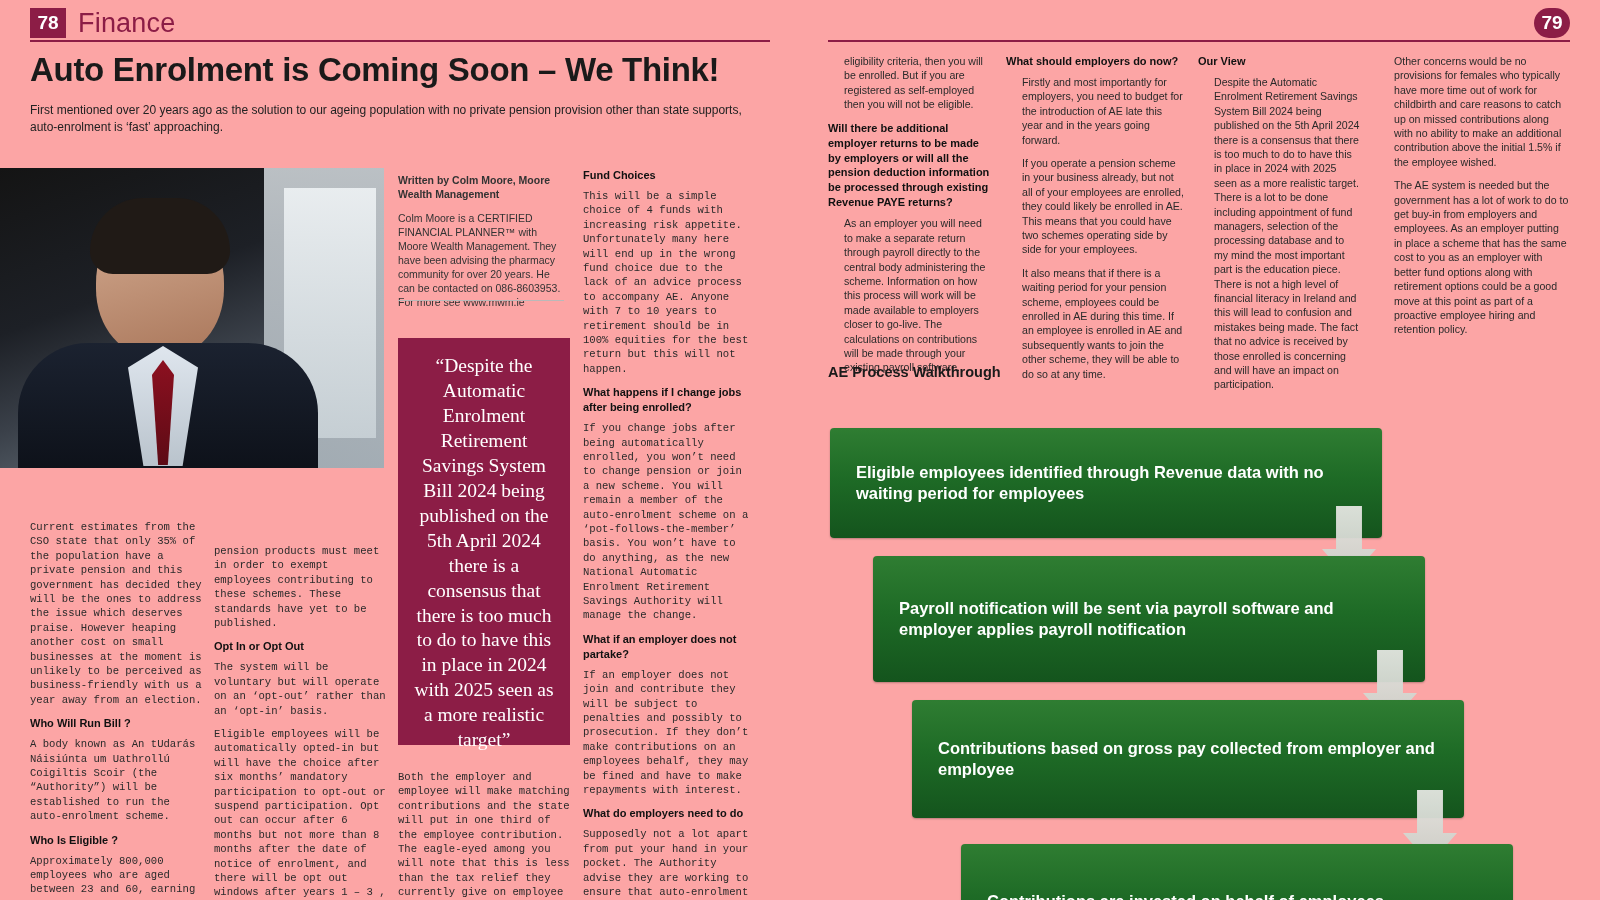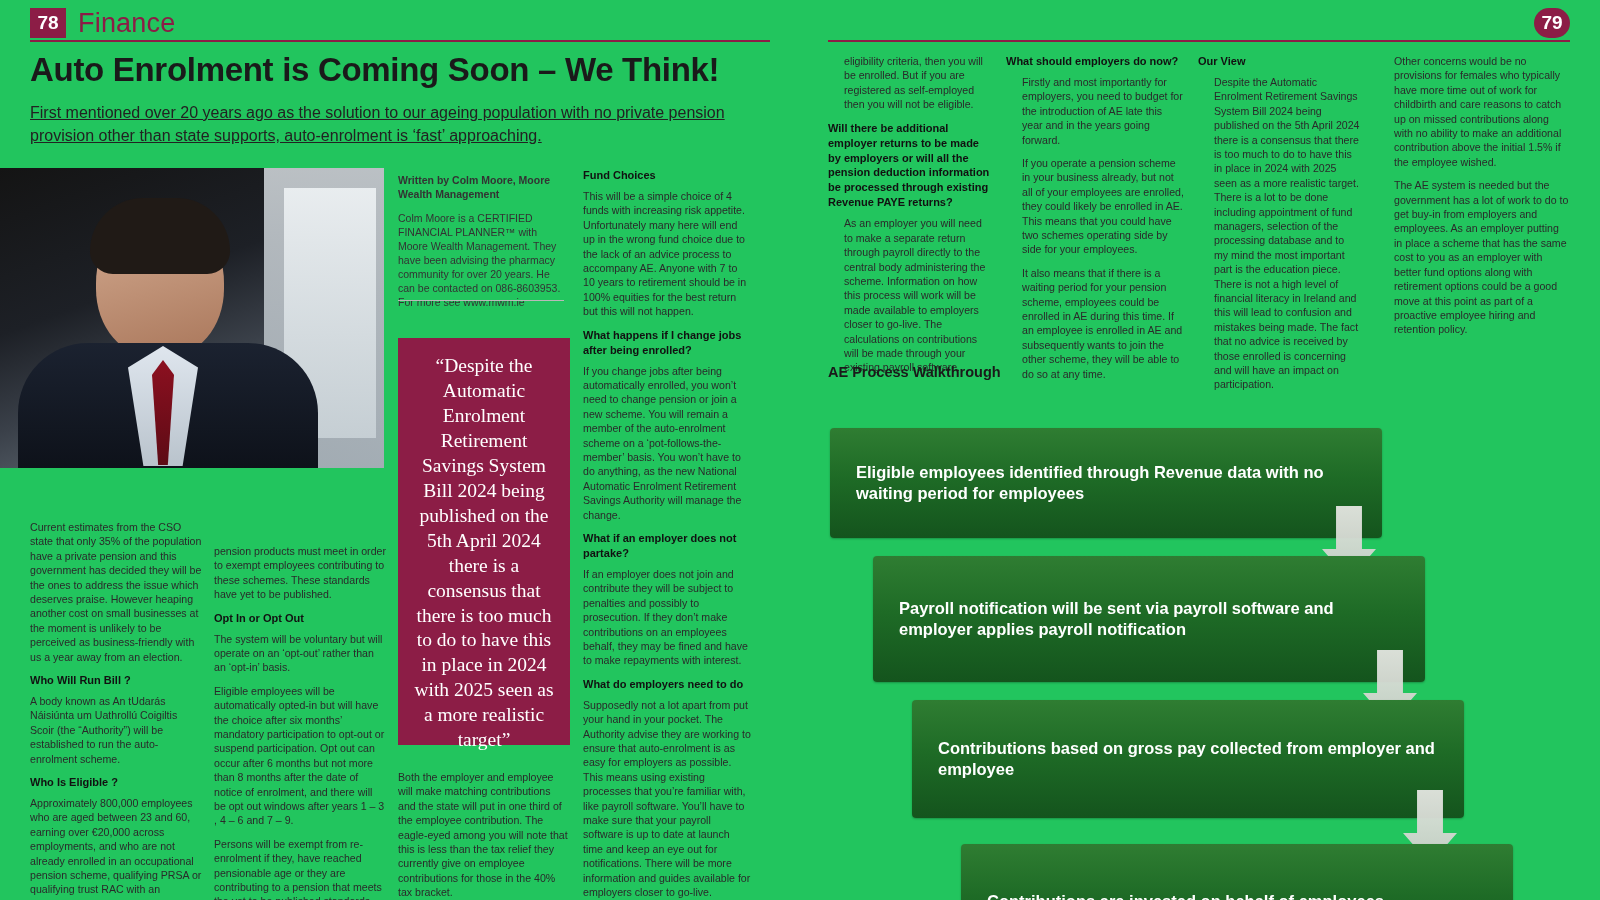--- a/index.html
+++ b/index.html
@@ -5,21 +5,21 @@
   html,body{margin:0;padding:0;}
   body{
     width:1600px;height:900px;
     background:#ffffff;
     font-family:"Liberation Sans", sans-serif;
     color:#231f20;
     overflow:hidden;
     position:relative;
   }
   .spread{position:relative;width:1600px;height:900px;}
-  .page{position:absolute;top:0;height:900px;background:#22c55e;}
+  .page{position:absolute;top:0;height:900px;background:#fca5a5;}
   .page-left{left:0;width:800px;}
   .page-right{left:800px;width:800px;}
 
   
   .folio-left{
     position:absolute;left:30px;top:8px;width:36px;height:30px;
     background:#8c1d46;color:#fff;font-weight:bold;font-size:19px;
     display:flex;align-items:center;justify-content:center;
   }
   .section-label{
@@ -29,21 +29,21 @@
   .rule-left{
     position:absolute;left:30px;top:40px;width:740px;height:2px;background:#8c1d46;
   }
   .headline{
     position:absolute;left:30px;top:52px;width:740px;
     font-size:33px;font-weight:bold;line-height:1.12;color:#1a1a1a;
     letter-spacing:-0.3px;
   }
   .standfirst{
     position:absolute;left:30px;top:102px;width:735px;
-    font-size:16px;line-height:1.42;color:#222;text-decoration:underline;
+    font-size:12px;line-height:1.42;color:#222;
   }
 
   
   .photo{
     position:absolute;left:0px;top:168px;width:384px;height:300px;
     background:linear-gradient(160deg,#141414 0%,#1d2026 38%,#3a4049 60%,#7c8a93 100%);
     overflow:hidden;
   }
   .photo .wall{
     position:absolute;right:0;top:0;width:120px;height:100%;
@@ -91,21 +91,21 @@
   .pullquote{
     position:absolute;left:398px;top:338px;width:172px;height:407px;
     background:#8c1d46;color:#fff;
     font-family:"Liberation Serif", serif;
     font-size:19.5px;line-height:1.28;text-align:center;
     padding:16px 14px 0 14px;box-sizing:border-box;
   }
 
   
   .col{position:absolute;font-size:10.6px;line-height:1.36;color:#2a2a2a;}
-  .col p{margin:0 0 9px 0;}
+  .col p{margin:0 0 9px 0;font-family:Liberation Mono, monospace;}
   .col h4{margin:0 0 6px 0;font-size:11px;font-weight:bold;color:#111;}
 
   .colA{left:30px;top:520px;width:172px;height:380px;}
   .colB{left:214px;top:520px;width:172px;height:380px;margin-top:24px;}
   .colC{left:398px;top:770px;width:172px;height:130px;}
   .colD{left:583px;top:168px;width:168px;height:732px;}
 
   
   .folio-right{
     position:absolute;right:30px;top:8px;width:36px;height:30px;

